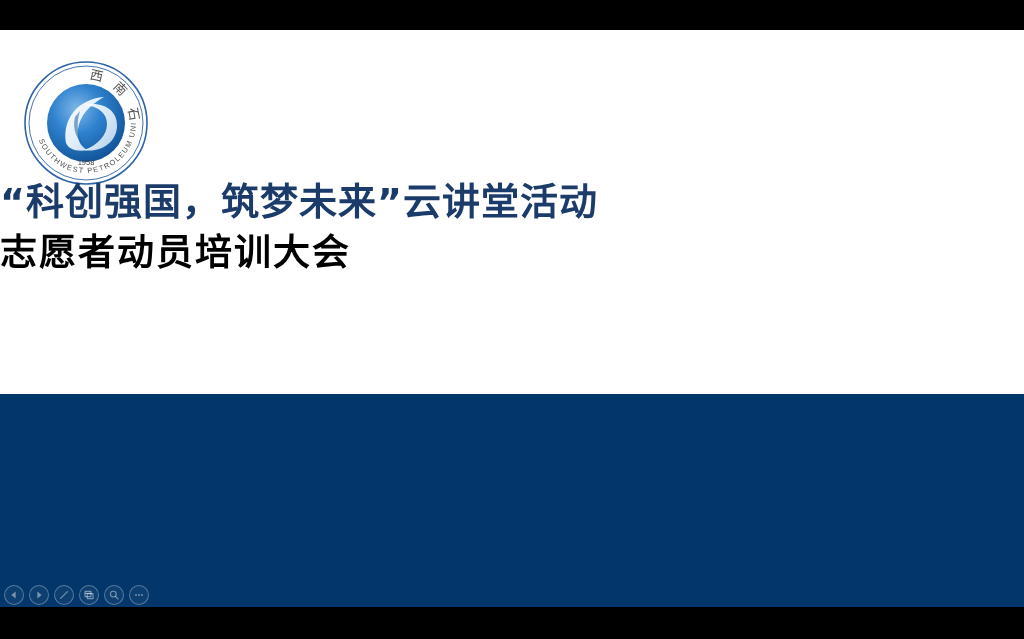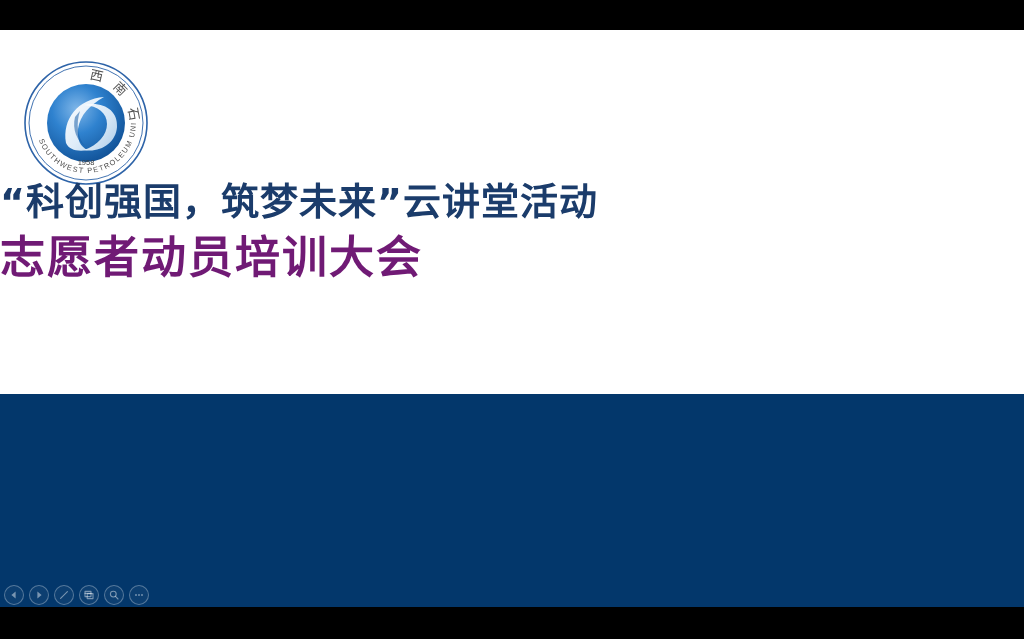--- a/index.html
+++ b/index.html
@@ -92,24 +92,24 @@
     font-family: "DejaVu Sans", "Liberation Sans", sans-serif;
     font-size: 38px;
     font-weight: bold;
     letter-spacing: 1px;
     color: #1b3c6b;
     line-height: 1.28;
     white-space: nowrap;
   }
   .title-line2 {
     font-family: "DejaVu Sans", "Liberation Sans", sans-serif;
-    font-size: 45px;
+    font-size: 37px;
     font-weight: bold;
     letter-spacing: 2px;
-    color: #701a75;
+    color: #000000;
     line-height: 1.3;
     margin-top: 2px;
     white-space: nowrap;
   }
 
   
   .credits {
     position: absolute;
     left: 265px;
     top: 107px;

